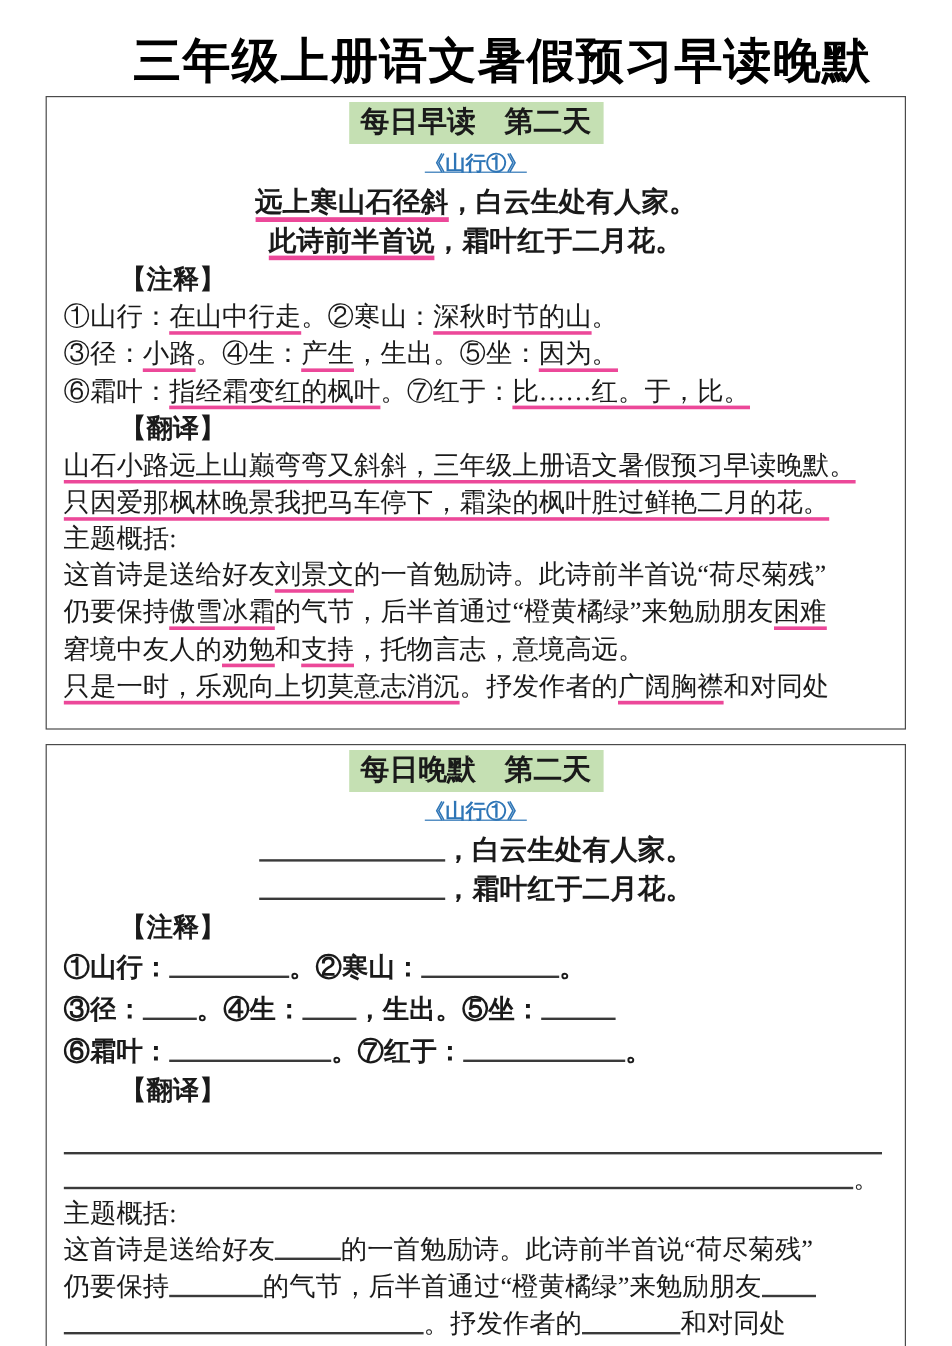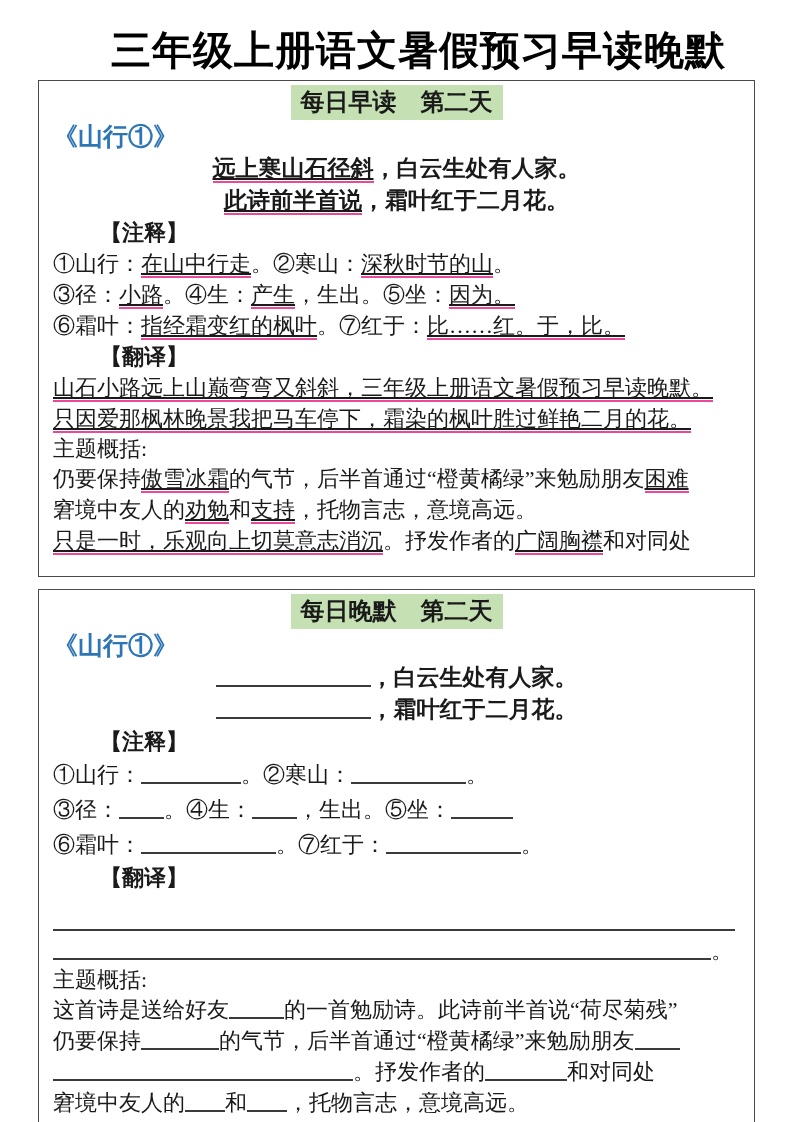--- a/index.html
+++ b/index.html
@@ -16,33 +16,33 @@
     box-sizing:border-box;border:1.6px solid #4a4a4a;margin:0 38px;
     padding:4px 14px 20px;font-size:22px;overflow:hidden;
   }
   .box2{margin-top:12px;}
   .box-header{text-align:center;line-height:33px;}
   .hl{
     background:var(--highlight_green,#c5e0b3);font-weight:bold;font-size:24px;
     padding:1px 10px;display:inline-block;
   }
   .poem-title{
-    color:var(--title_blue,#2e75b6);font-weight:bold;
-    font-size:25px;line-height:33px;
+    text-align:center;color:var(--title_blue,#2e75b6);font-weight:bold;
+    font-size:17px;line-height:33px;text-decoration:underline;
   }
   .label{font-weight:bold;font-size:22px;line-height:31px;margin-left:47px;}
   .theme-label{font-size:22px;line-height:29px;}
   .line{white-space:nowrap;overflow:hidden;line-height:31px;}
   .poem .line{text-align:center;font-weight:bold;font-size:23px;line-height:32px;}
-  .ans{border-bottom:2px solid #ec4899;padding-bottom:0px;text-decoration:underline;}
+  .ans{border-bottom:4px solid #ec4899;padding-bottom:0px;}
   .blank{
     display:inline-block;height:0.95em;vertical-align:baseline;
     border-bottom:2px solid #3a3a3a;margin-bottom:-2px;
   }
-  .box2 .notes .line{line-height:35px;}
+  .box2 .notes .line{line-height:35px;font-weight:bold;}
   .box2 .trans{margin-top:14px;}
   .box2 .trans .line{line-height:29px;}
   .box2 .theme .line{line-height:31px;}
 </style>
 </head>
 <body>
 
 <div class="page">
 
   <h1 class="title">三年级上册语文暑假预习早读晚默</h1>
@@ -62,20 +62,21 @@
         <div class="line"><span>③径：</span><span class="ans">小路</span><span>。④生：</span><span class="ans">产生</span><span>，生出。⑤坐：</span><span class="ans">因为。</span></div>
         <div class="line"><span>⑥霜叶：</span><span class="ans">指经霜变红的枫叶</span><span>。⑦红于：</span><span class="ans">比……红。于，比。</span></div>
       </div>
     <div class="label">【翻译】</div>
     <div class="trans">
         <div class="line"><span class="ans">山石小路远上山巅弯弯又斜斜，三年级上册语文暑假预习早读晚默。</span></div>
         <div class="line"><span class="ans">只因爱那枫林晚景我把马车停下，霜染的枫叶胜过鲜艳二月的花。</span></div>
       </div>
     <div class="theme-label">主题概括:</div>
     <div class="theme">
+        <div class="line"><span>这首诗是送给好友</span><span class="ans">刘景文</span><span>的一首勉励诗。此诗前半首说“荷尽菊残”</span></div>
         <div class="line"><span>仍要保持</span><span class="ans">傲雪冰霜</span><span>的气节，后半首通过“橙黄橘绿”来勉励朋友</span><span class="ans">困难</span></div>
         <div class="line"><span>窘境中友人的</span><span class="ans">劝勉</span><span>和</span><span class="ans">支持</span><span>，托物言志，意境高远。</span></div>
         <div class="line"><span class="ans">只是一时，乐观向上切莫意志消沉</span><span>。抒发作者的</span><span class="ans">广阔胸襟</span><span>和对同处</span></div>
       </div>
   </section>
 
   <section class="box box2">
     <div class="box-header">
       <span class="hl">每日晚默　第二天</span>
     </div>

